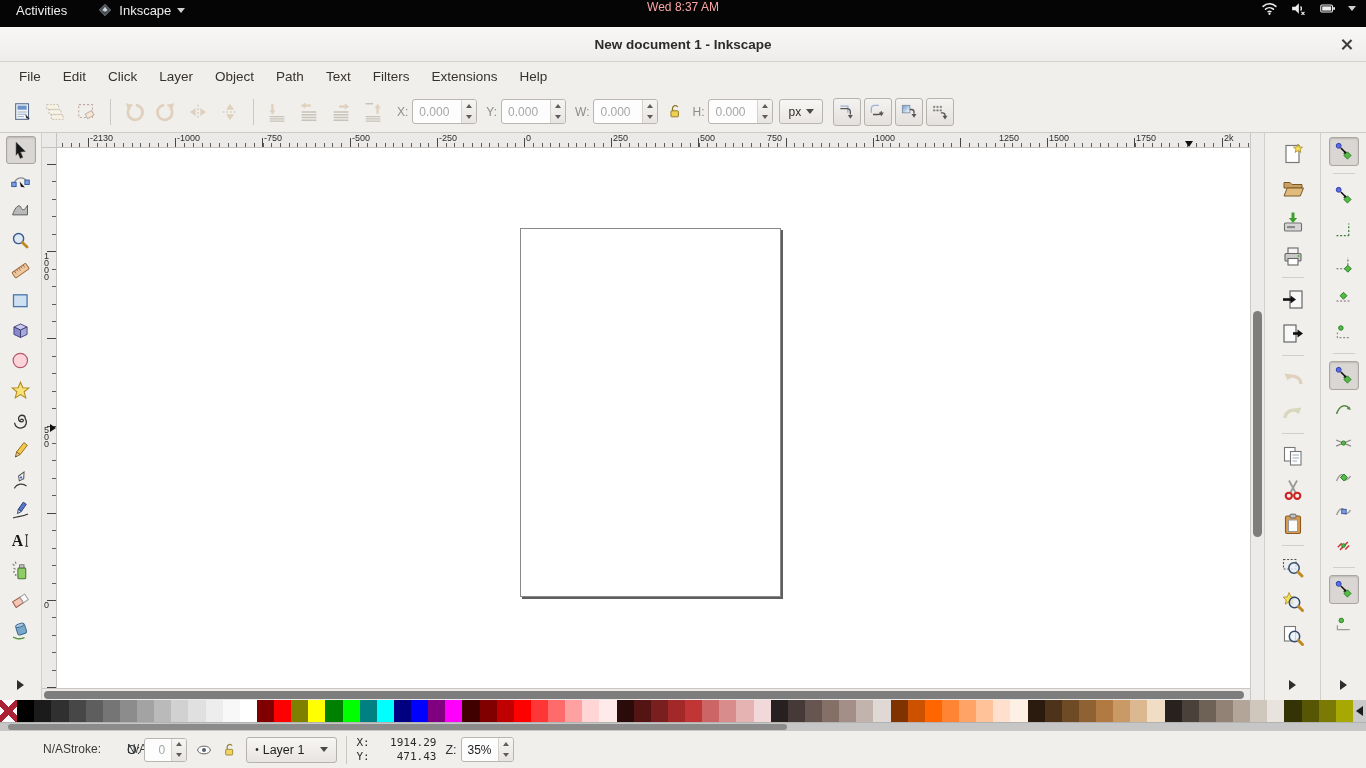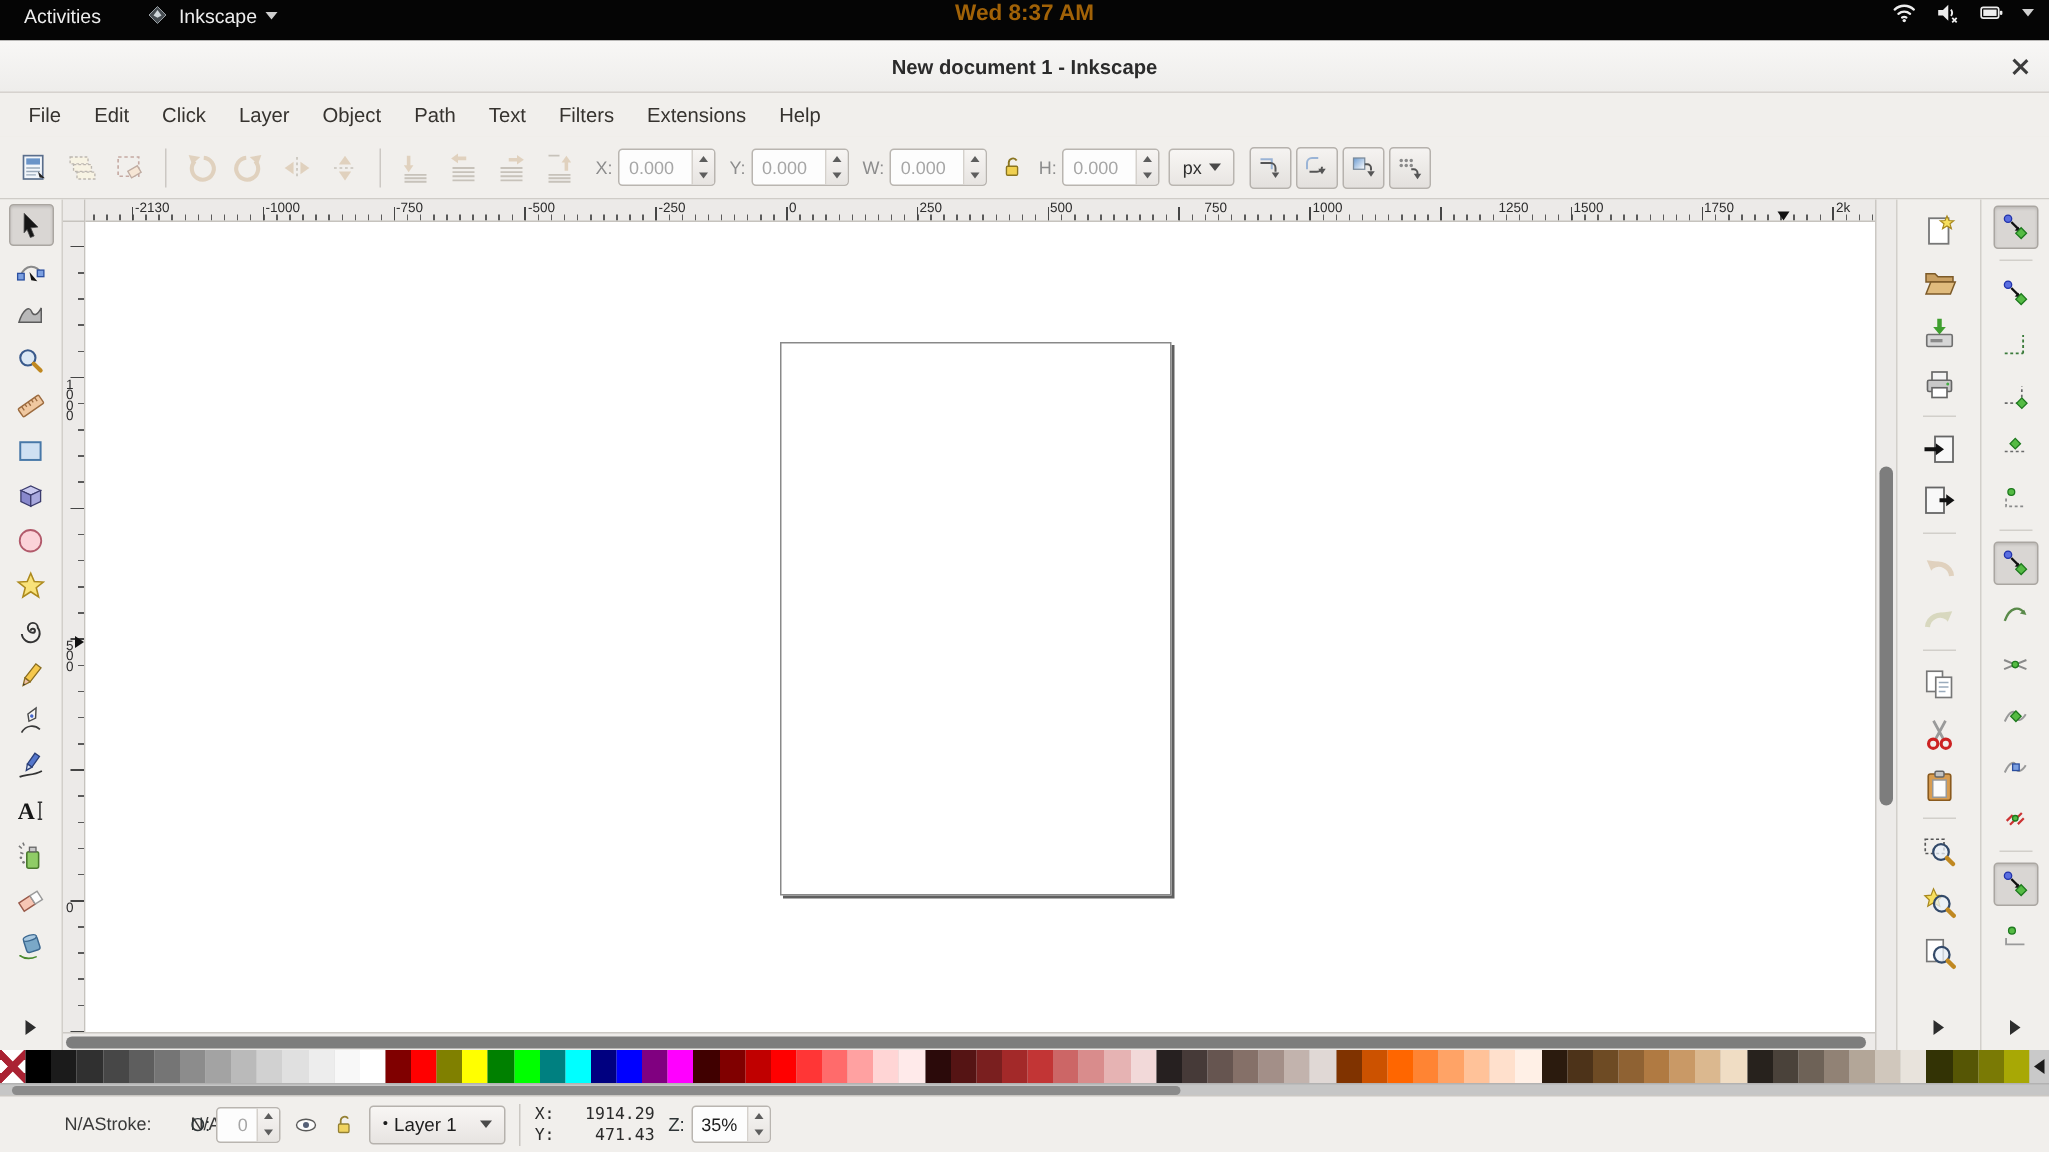--- a/index.html
+++ b/index.html
@@ -3,21 +3,21 @@
 <meta charset="utf-8">
 <style>
   *{box-sizing:border-box;margin:0;padding:0}
   html,body{width:1366px;height:768px;overflow:hidden;font-family:"Liberation Sans",sans-serif;background:#ece9e6}
   .ic{display:block}
   
   .topbar{height:27px;background:#050505;display:flex;align-items:flex-start;padding:0 10px;position:relative;color:#ededed}
   .tb-left{display:flex;align-items:center;gap:18px}
   .activities{font-size:13px;padding:2px 6px}
   .appmenu{display:flex;align-items:center;gap:6px;font-size:13px;padding:2px 6px}
-  .clock{position:absolute;left:50%;transform:translateX(-50%);font-size:15px;font-weight:bold;color:#a16207}
+  .clock{position:absolute;left:50%;transform:translateX(-50%);font-size:12px;font-weight:normal;color:#fca5a5}
   .tb-right{margin-left:auto;display:flex;align-items:center;gap:12px}
   .sysicon .ic{width:17px;height:17px}
   .tri-down{width:0;height:0;border-left:4px solid transparent;border-right:4px solid transparent;border-top:5px solid #cfcfcf;display:inline-block}
   .tri-right{width:0;height:0;border-top:5px solid transparent;border-bottom:5px solid transparent;border-left:7px solid #2d2d2d;display:inline-block}
   .tri-left{width:0;height:0;border-top:5px solid transparent;border-bottom:5px solid transparent;border-right:7px solid #1c1c1c;display:inline-block}
   
   .titlebar{height:35px;background:linear-gradient(#f8f7f6,#eeedeb);border-bottom:1px solid #d6d2ce;display:flex;align-items:center;justify-content:center;position:relative}
   .title{font-size:13.5px;font-weight:bold;color:#2b2b2b}
   .close-btn{position:absolute;right:12px;top:10px;width:15px;height:15px}
   .close-btn::before,.close-btn::after{content:"";position:absolute;left:7px;top:1px;width:1.6px;height:13px;background:#3c3c3c}
@@ -726,21 +726,21 @@
       <div class="hruler">
         <div>
             <div class="hlabel" style="left: 33px;">-2130</div>
             <div class="hlabel" style="left: 120px;">-1000</div>
             <div class="hlabel" style="left: 207px;">-750</div>
             <div class="hlabel" style="left: 295px;">-500</div>
             <div class="hlabel" style="left: 382px;">-250</div>
             <div class="hlabel" style="left: 469px;">0</div>
             <div class="hlabel" style="left: 556px; text-align: right;">250</div>
             <div class="hlabel" style="left: 643px;">500</div>
-            <div class="hlabel" style="left: 746px;">750</div>
+            <div class="hlabel" style="left: 710px;">750</div>
             <div class="hlabel" style="left: 818px;">1000</div>
             <div class="hlabel" style="left: 942px;">1250</div>
             <div class="hlabel" style="left: 992px;">1500</div>
             <div class="hlabel" style="left: 1079px;">1750</div>
             <div class="hlabel" style="left: 1167px;">2k</div>
           </div>
         <i class="hmark"></i>
       </div>
     </div>
     <div class="canvas-row">

